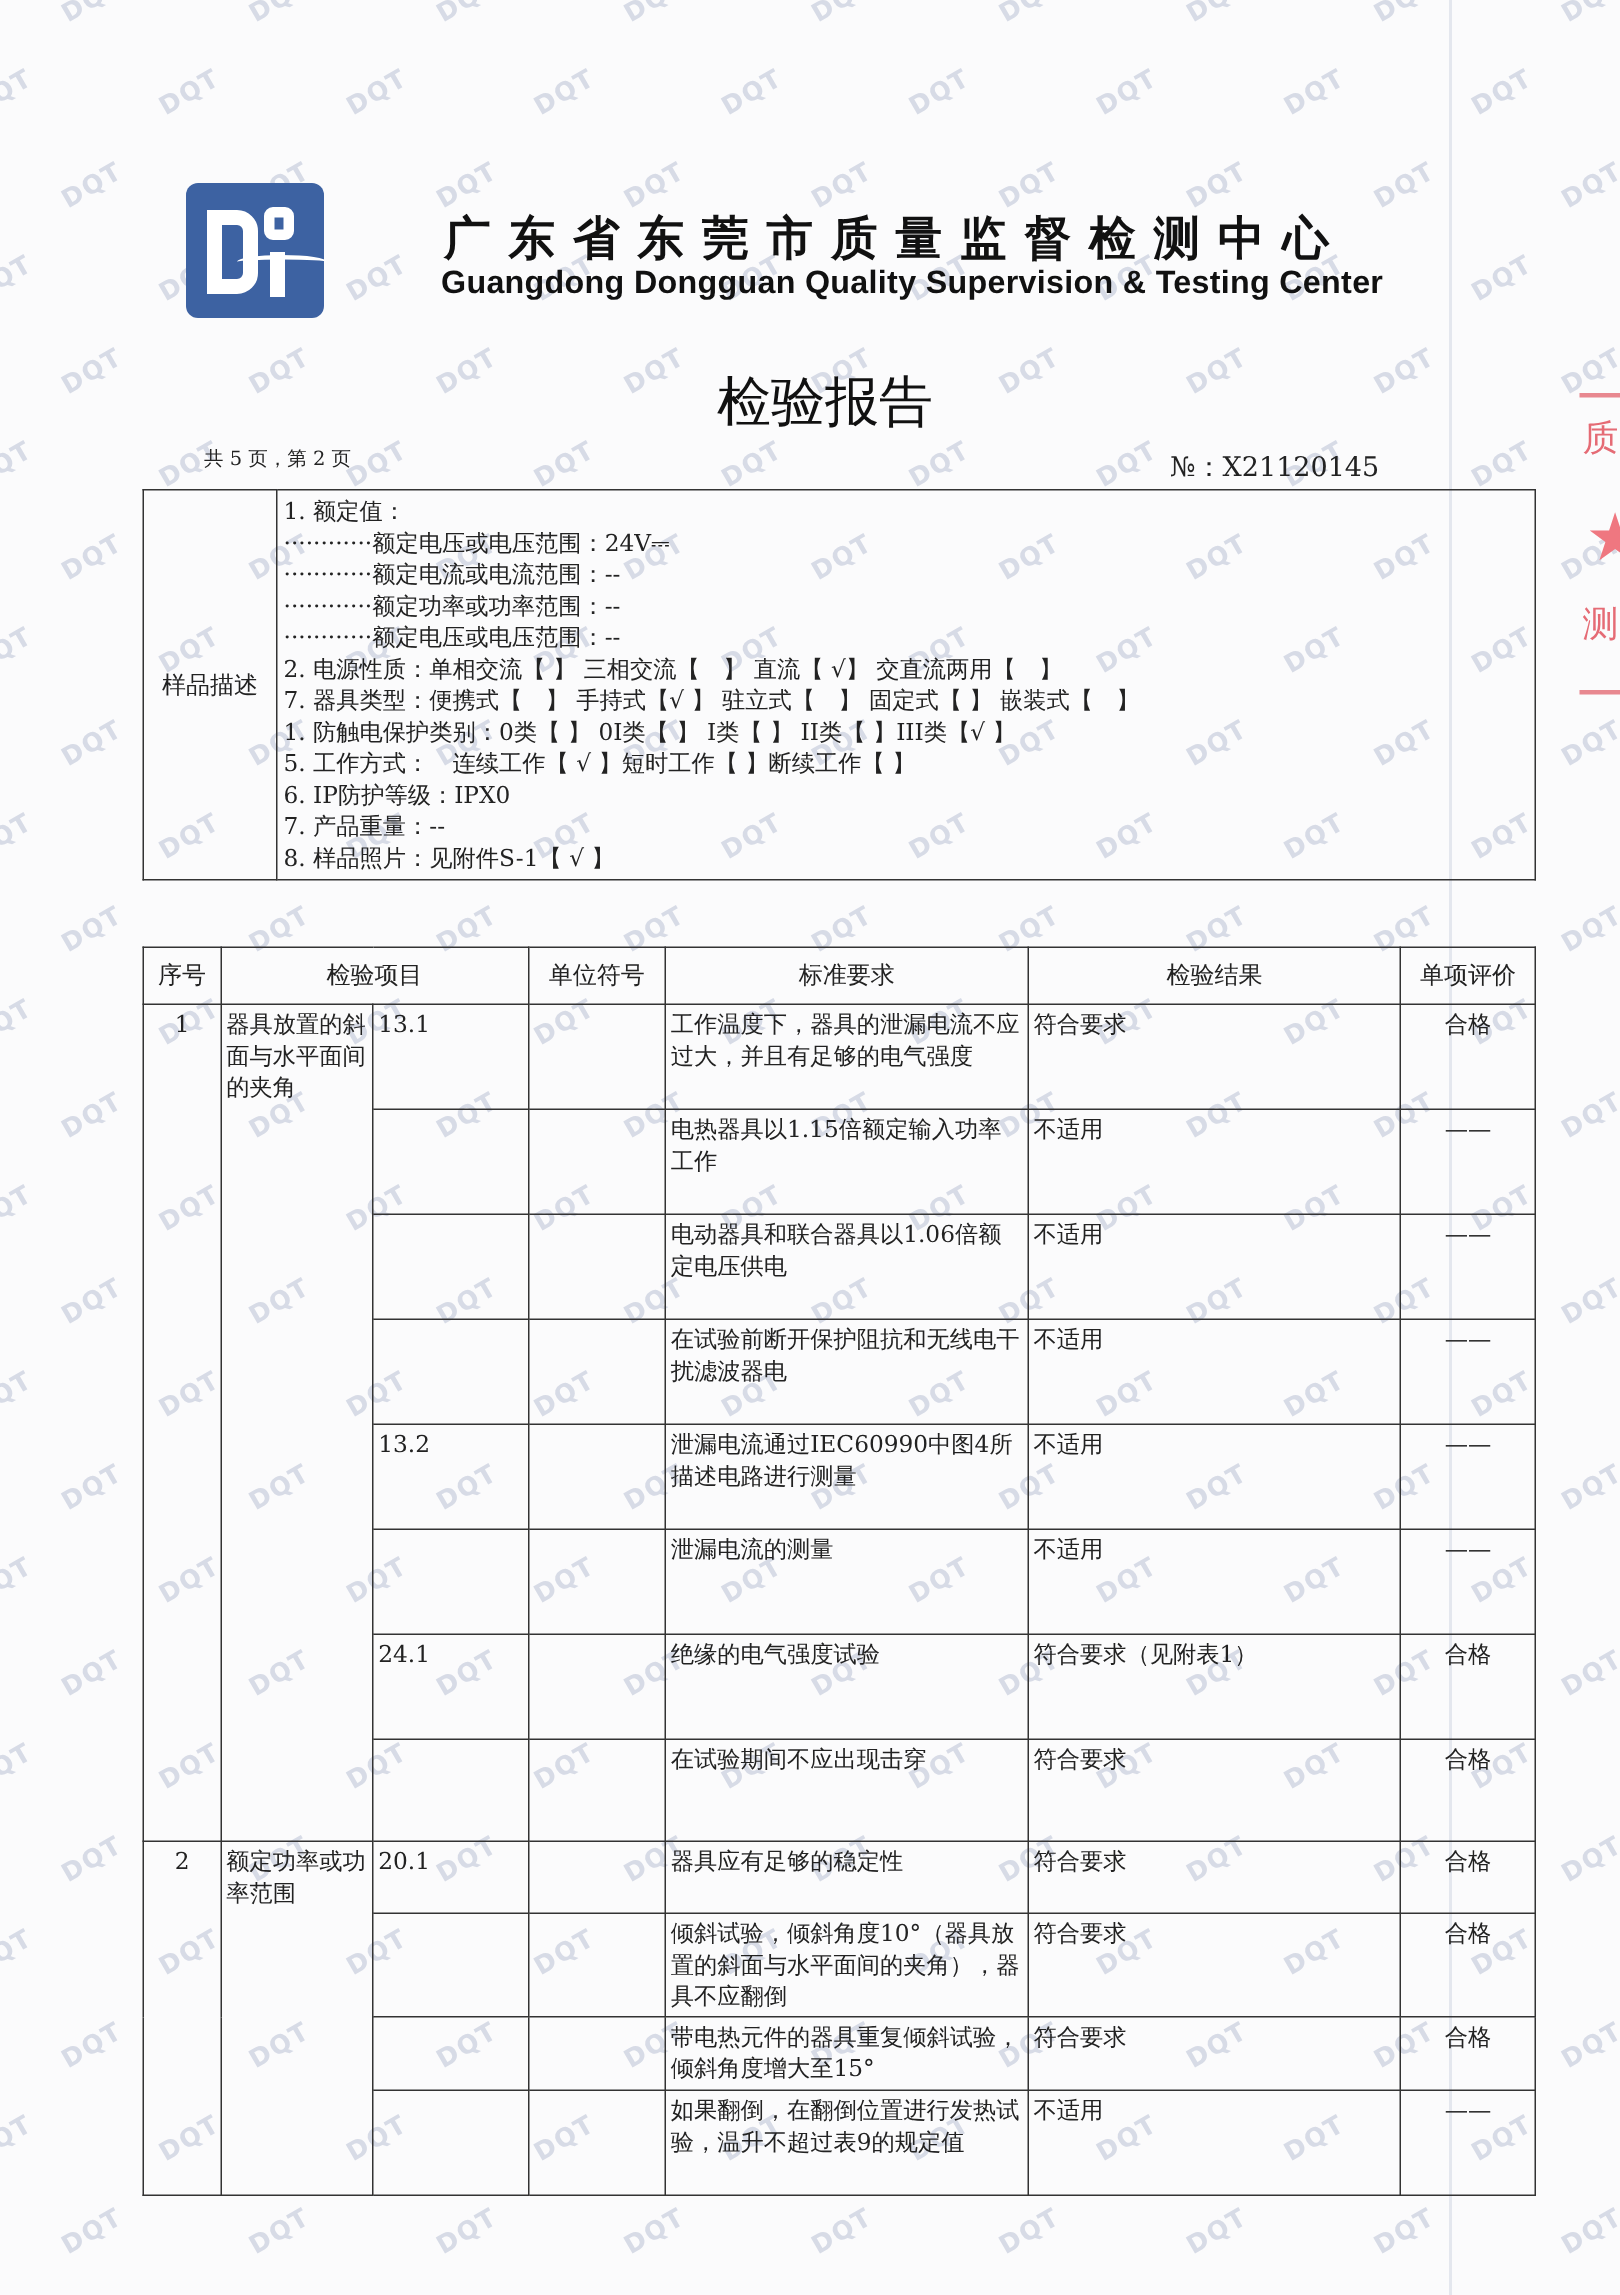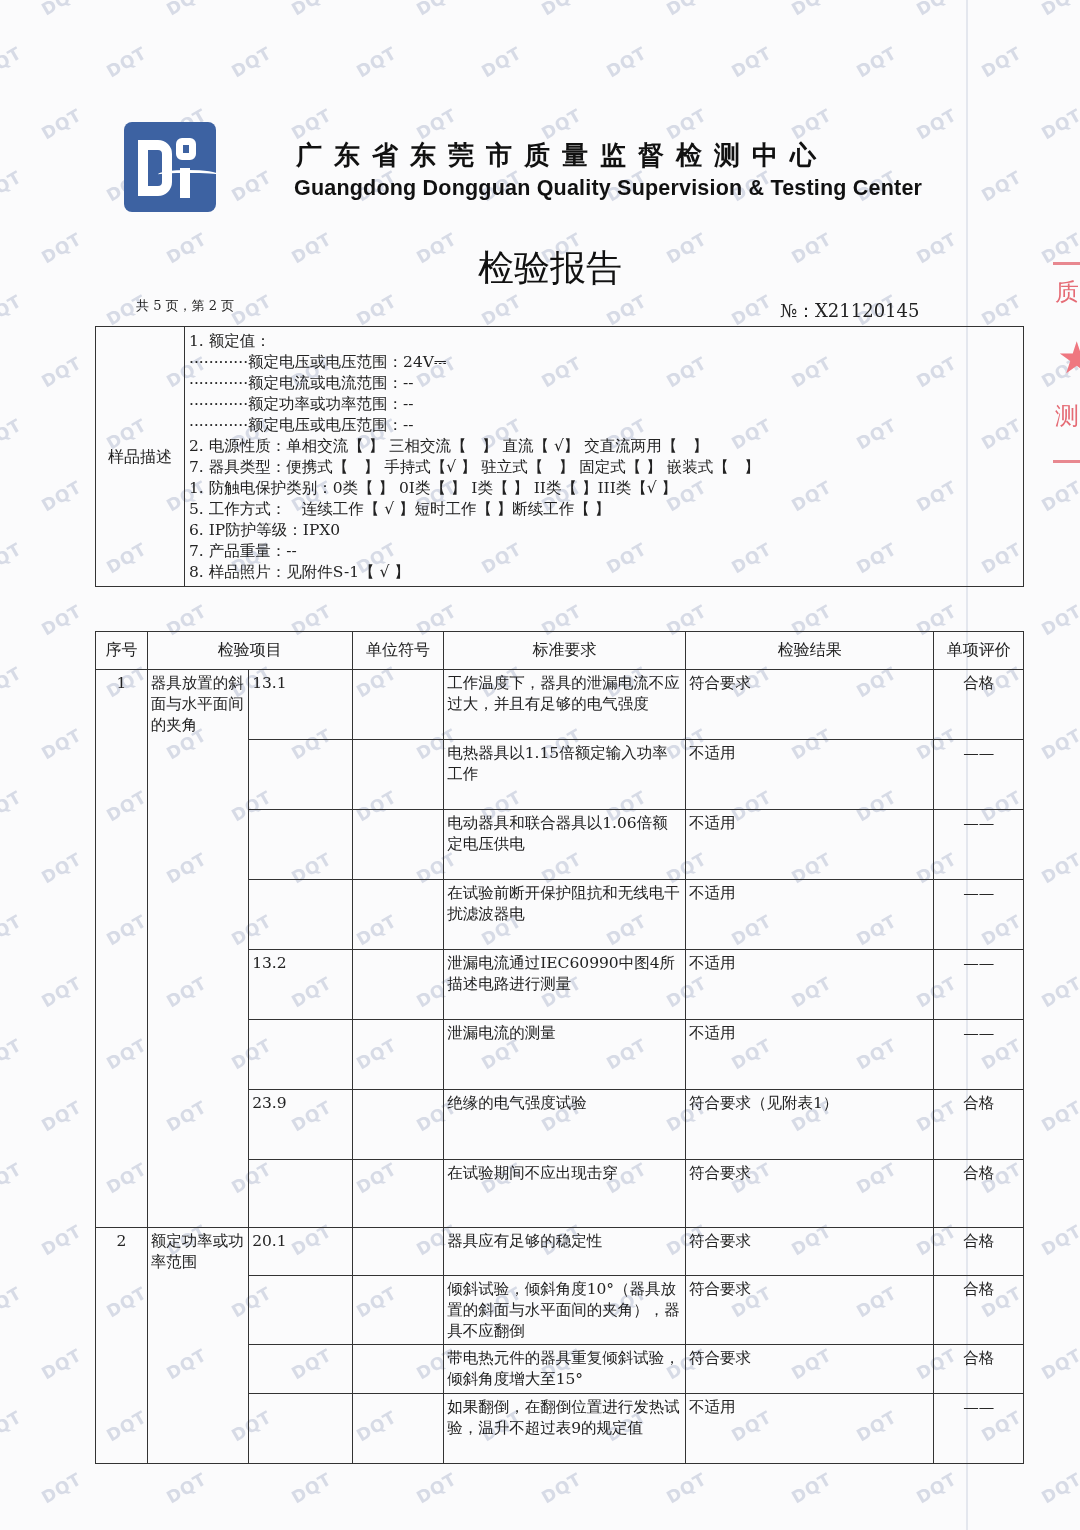--- a/index.html
+++ b/index.html
@@ -8,21 +8,21 @@
     background:#fbfbfc;
     font-family:"DejaVu Serif","Liberation Serif",serif;
     color:#222;
   }
   .wm { position:absolute; color:#d7dbe6; font-family:"DejaVu Sans",sans-serif; font-size:17px; font-weight:bold; transform:rotate(-30deg); pointer-events:none; letter-spacing:1px; }
   .logo { position:absolute; left:124px; top:122px; width:92px; height:90px; background:#3d62a2; border-radius:8px; }
   .logo .d { position:absolute; left:14px; top:18px; width:22px; height:56px; border:10px solid #fff; border-left-width:10px; border-radius:0 14px 14px 0; box-sizing:border-box; width:34px;}
   .logo .q { position:absolute; left:52px; top:16px; width:20px; height:22px; border:7px solid #fff; border-radius:6px; box-sizing:border-box;}
   .logo .t { position:absolute; left:56px; top:46px; width:10px; height:30px; background:#fff;}
   .logo .swoosh { position:absolute; left:34px; top:48px; width:60px; height:6px; border-top:3px solid #fff; border-radius:50%; }
-  .org-cn { position:absolute; left:296px; top:138px; font-family:"DejaVu Sans",sans-serif; font-weight:bold; font-size:26px; letter-spacing:12px; color:#111; }
+  .org-cn { position:absolute; left:296px; top:138px; font-family:"DejaVu Sans",sans-serif; font-weight:bold; font-size:31px; letter-spacing:12px; color:#111; }
   .org-en { position:absolute; left:294px; top:176px; font-family:"Liberation Sans",sans-serif; font-weight:bold; font-size:21.5px; color:#111; letter-spacing:0.2px; }
   .doc-title { position:absolute; left:478px; top:244px; font-family:"DejaVu Sans",sans-serif; font-size:36px; color:#111; }
   .page-info { position:absolute; left:136px; top:297px; font-size:13px; }
   .report-no { position:absolute; left:780px; top:299px; font-size:18px; }
   .stamp { position:absolute; left:1053px; top:262px; width:40px; height:200px; color:#e56b75; }
   .stamp .line { position:absolute; left:0; width:40px; height:3px; background:#e88890; }
   .stamp .c { position:absolute; left:2px; font-size:24px; font-family:"DejaVu Serif",serif;}
   .stamp .star { position:absolute; left:4px; top:70px; font-size:44px; color:#ef7780; }
   .vline { position:absolute; top:0; width:2px; height:1530px; background:#e4e7ee; }
 
@@ -367,21 +367,21 @@
         <td class="c-eval">——</td>
       </tr>
       <tr style="height: 70px;">
         <td class="c-clause"></td>
         <td class="c-unit"></td>
         <td class="c-std">泄漏电流的测量</td>
         <td class="c-res">不适用</td>
         <td class="c-eval">——</td>
       </tr>
       <tr style="height: 70px;">
-        <td class="c-clause">23.9</td>
+        <td class="c-clause">24.1</td>
         <td class="c-unit"></td>
         <td class="c-std">绝缘的电气强度试验</td>
         <td class="c-res">符合要求（见附表1）</td>
         <td class="c-eval">合格</td>
       </tr>
       <tr style="height: 68px;">
         <td class="c-clause"></td>
         <td class="c-unit"></td>
         <td class="c-std">在试验期间不应出现击穿</td>
         <td class="c-res">符合要求</td>

